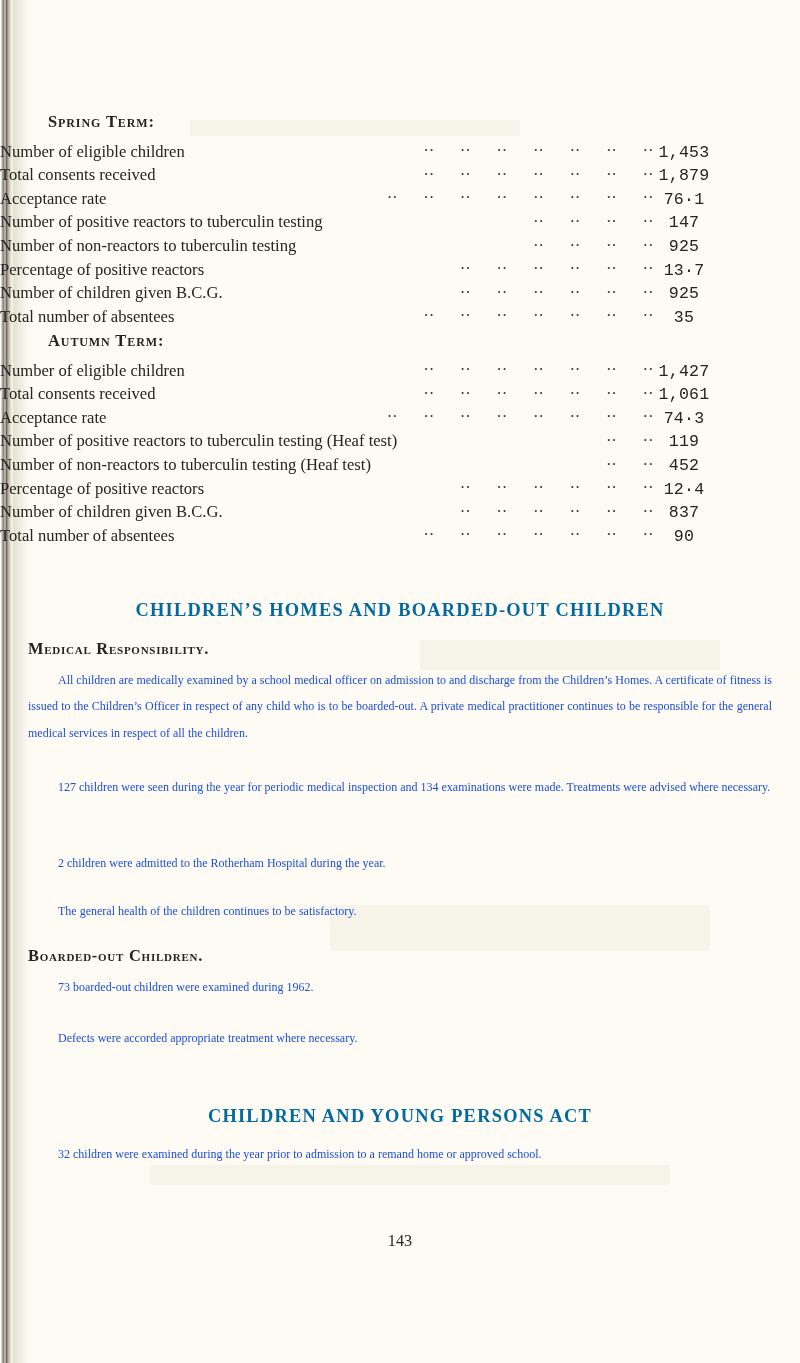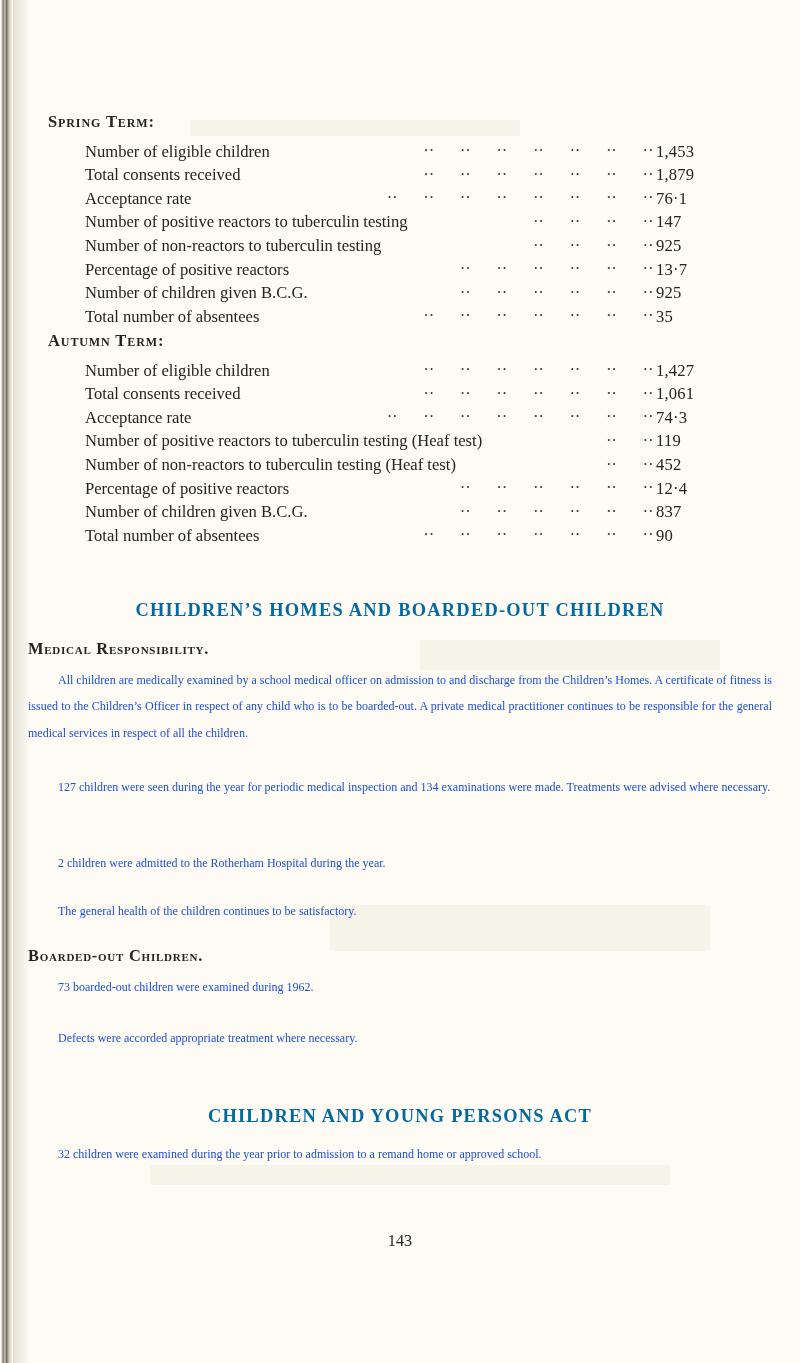--- a/index.html
+++ b/index.html
@@ -56,21 +56,20 @@
     font-variant: small-caps;
     letter-spacing: 0.9px;
     color: #262220;
   }
 
   .term-rows { margin: 0; padding: 0; list-style: none; }
 
   .term-row {
     display: flex;
     align-items: baseline;
-    margin-left: 85px;
     margin-right: 88px;
     height: 23.6px;
     font-size: 16.6px;
     white-space: nowrap;
   }
   .row-label { flex: 0 0 auto; }
 
   .leaders {
     flex: 1 1 auto;
     overflow: hidden;
@@ -84,23 +83,24 @@
     bottom: 0.02em;
     letter-spacing: 1.2px;
     word-spacing: 20.5px;
     font-size: 16.6px;
     color: #3a3530;
     white-space: nowrap;
   }
 
   .row-value {
     flex: 0 0 56px;
-    text-align: left;
+    text-align: center;
     font-size: 16.6px;
     letter-spacing: 0.2px;
+    font-family: Liberation Mono, monospace;
   }
 
   
   .major-heading {
     position: absolute;
     left: 0; width: 800px;
     text-align: center;
     font-size: 18.4px;
     letter-spacing: 1.25px;
     color: #0369a1;

